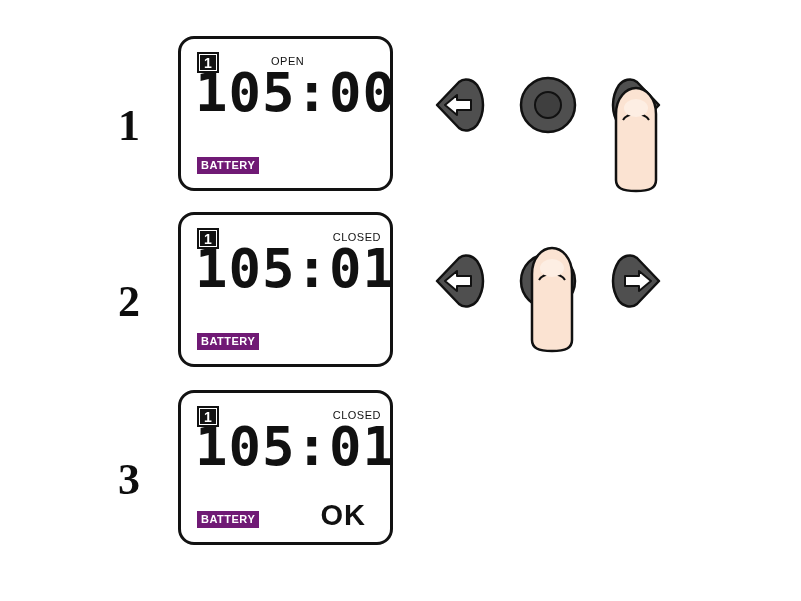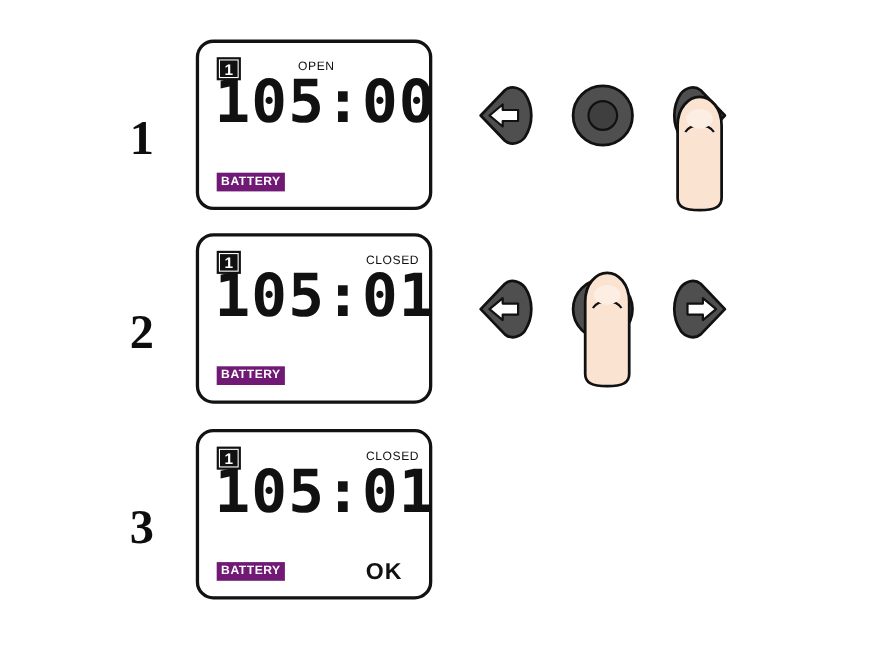--- a/index.html
+++ b/index.html
@@ -113,21 +113,21 @@
     letter-spacing: 0.5px;
     padding: 2px 4px 3px 4px;
     box-sizing: border-box;
   }
 
   .ok-label {
     position: absolute;
     right: 24px;
     bottom: 10px;
     font-family: "Liberation Sans", sans-serif;
-    font-size: 21px;
+    font-size: 29px;
     font-weight: bold;
     color: #111111;
     letter-spacing: 1px;
   }
 
   
   .controls {
     position: absolute;
     top: 0;
     left: 425px;

